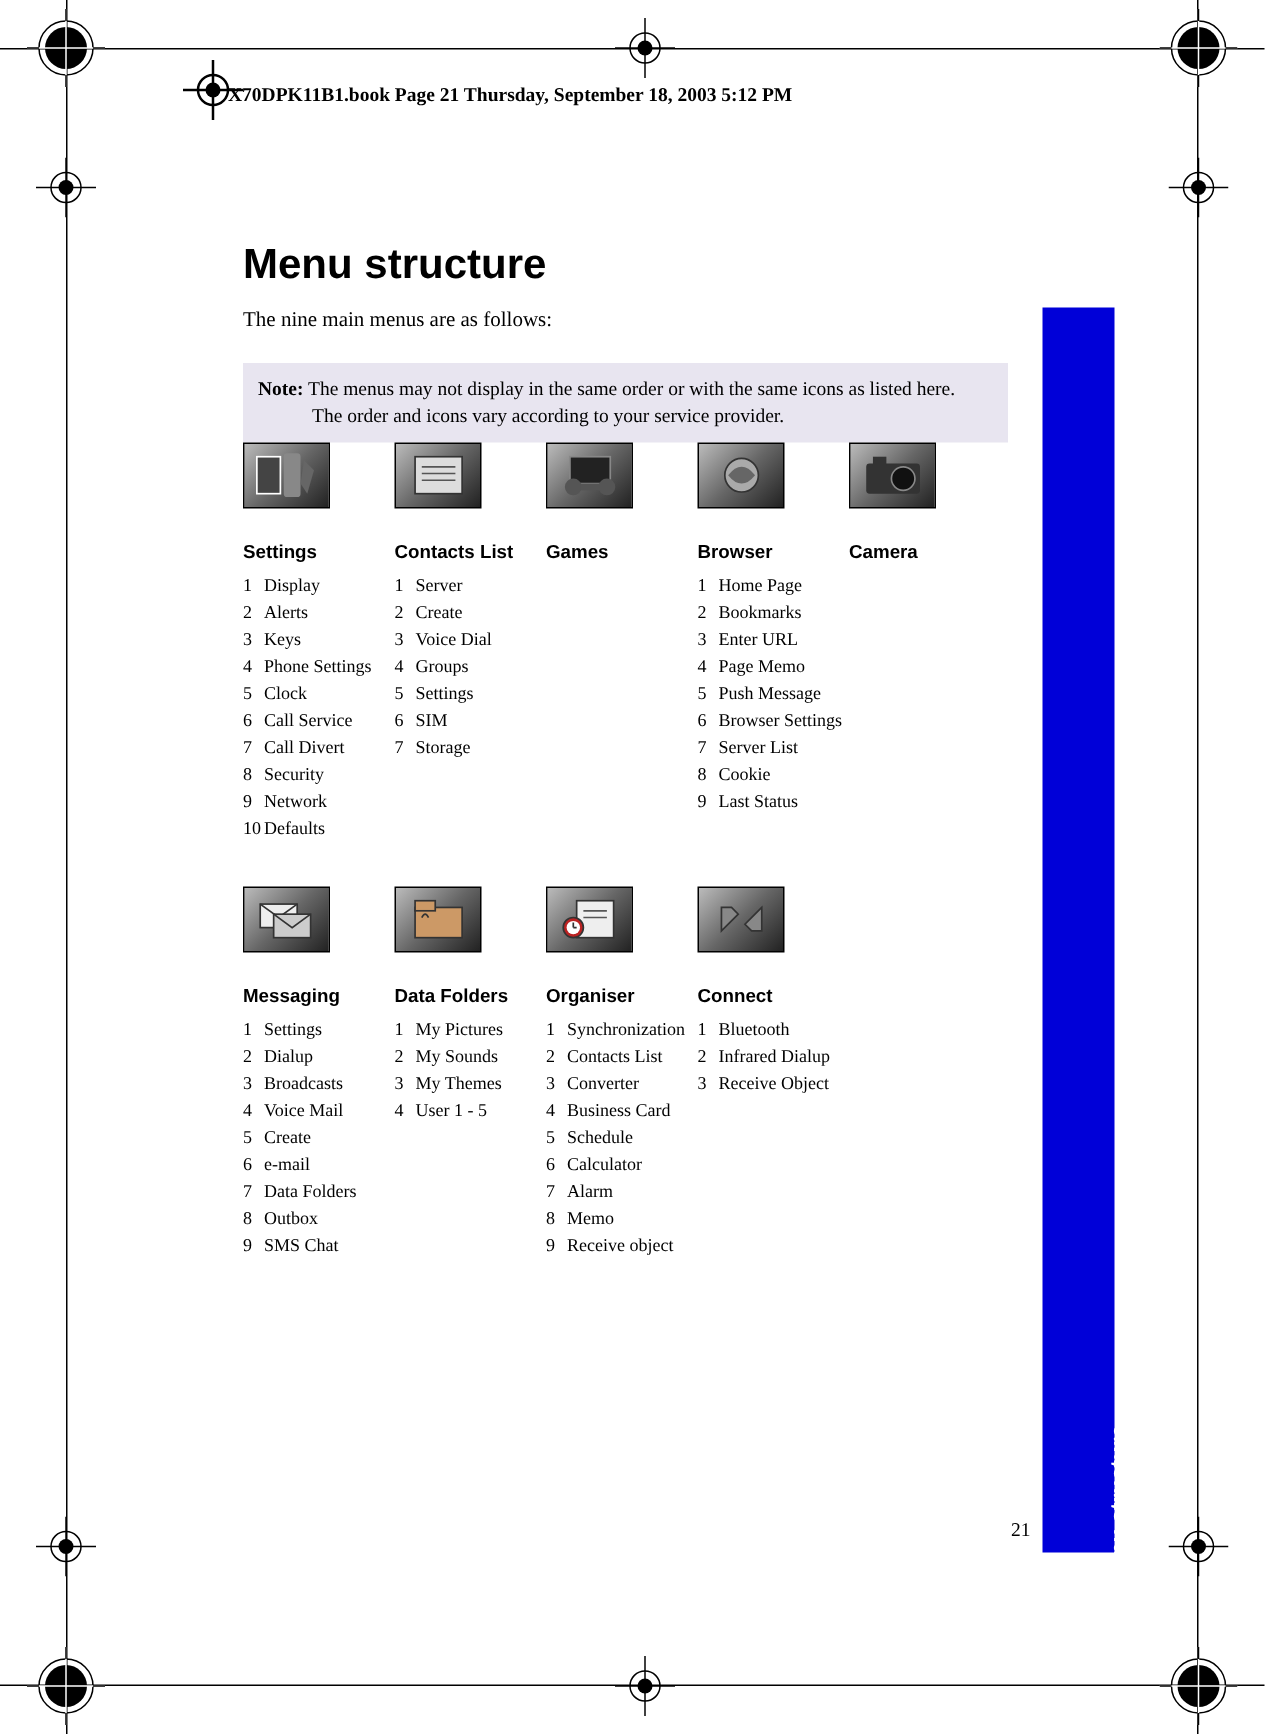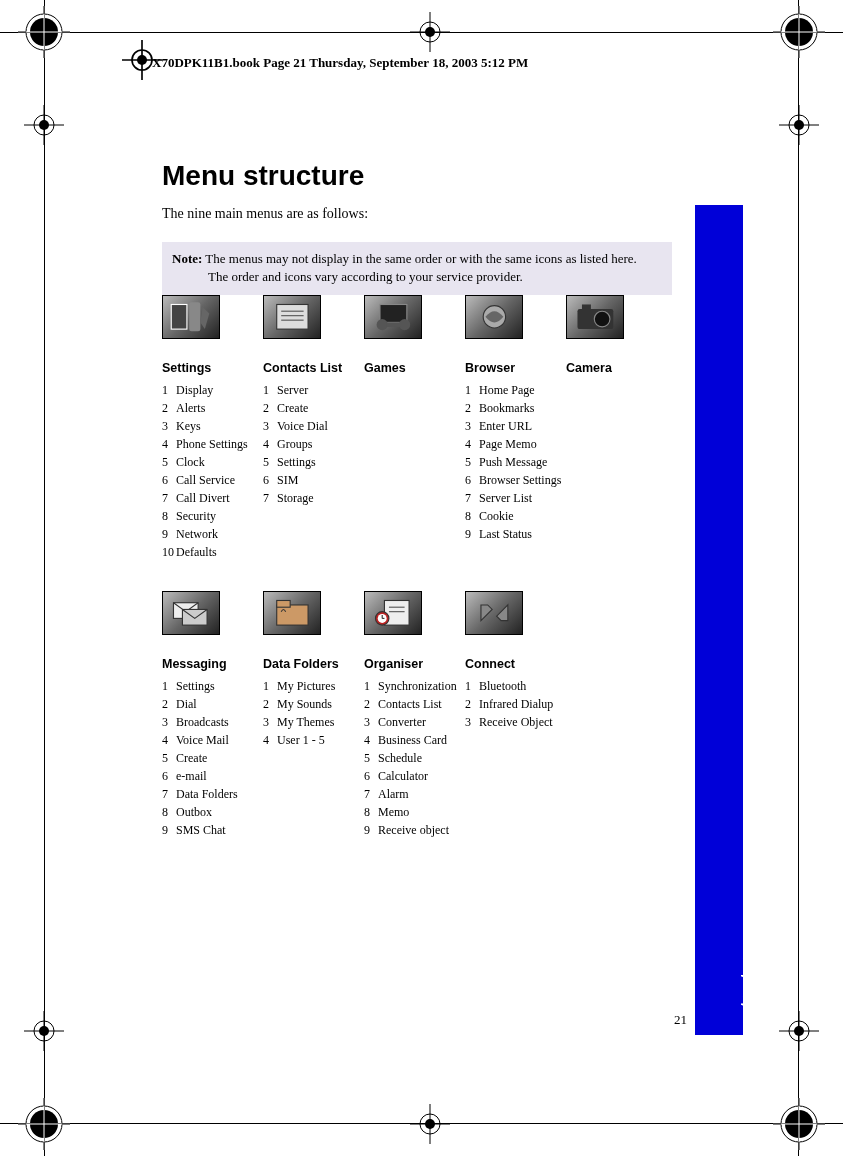--- a/index.html
+++ b/index.html
@@ -350,21 +350,21 @@
           <svg viewBox="0 0 40 30">
             <rect x="4" y="6" width="22" height="14" fill="#eee" stroke="#333"></rect>
             <path d="M4 6 L15 14 L26 6" fill="none" stroke="#333"></path>
             <rect x="12" y="12" width="22" height="14" fill="#ccc" stroke="#333"></rect>
             <path d="M12 12 L23 20 L34 12" fill="none" stroke="#333"></path>
           </svg>
         </div>
         <div class="menu-title">Messaging</div>
         <ul class="menu-items">
           <li><span class="num">1</span><span>Settings</span></li>
-          <li><span class="num">2</span><span>Dial</span></li>
+          <li><span class="num">2</span><span>Dialup</span></li>
           <li><span class="num">3</span><span>Broadcasts</span></li>
           <li><span class="num">4</span><span>Voice Mail</span></li>
           <li><span class="num">5</span><span>Create</span></li>
           <li><span class="num">6</span><span>e-mail</span></li>
           <li><span class="num">7</span><span>Data Folders</span></li>
           <li><span class="num">8</span><span>Outbox</span></li>
           <li><span class="num">9</span><span>SMS Chat</span></li>
         </ul>
       </div>
       <div class="menu-col">

